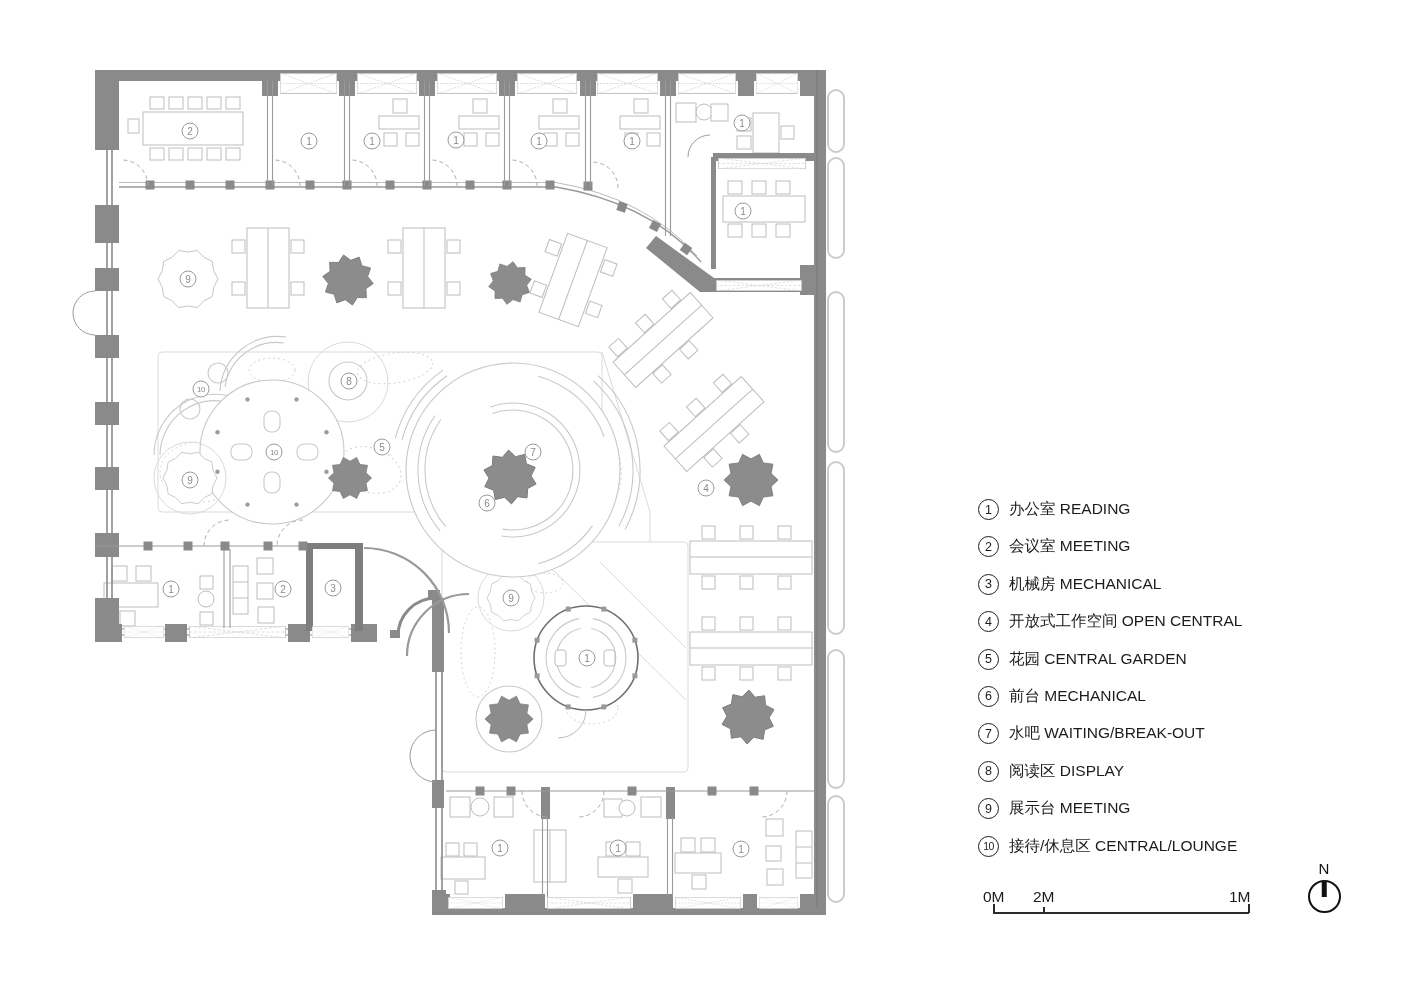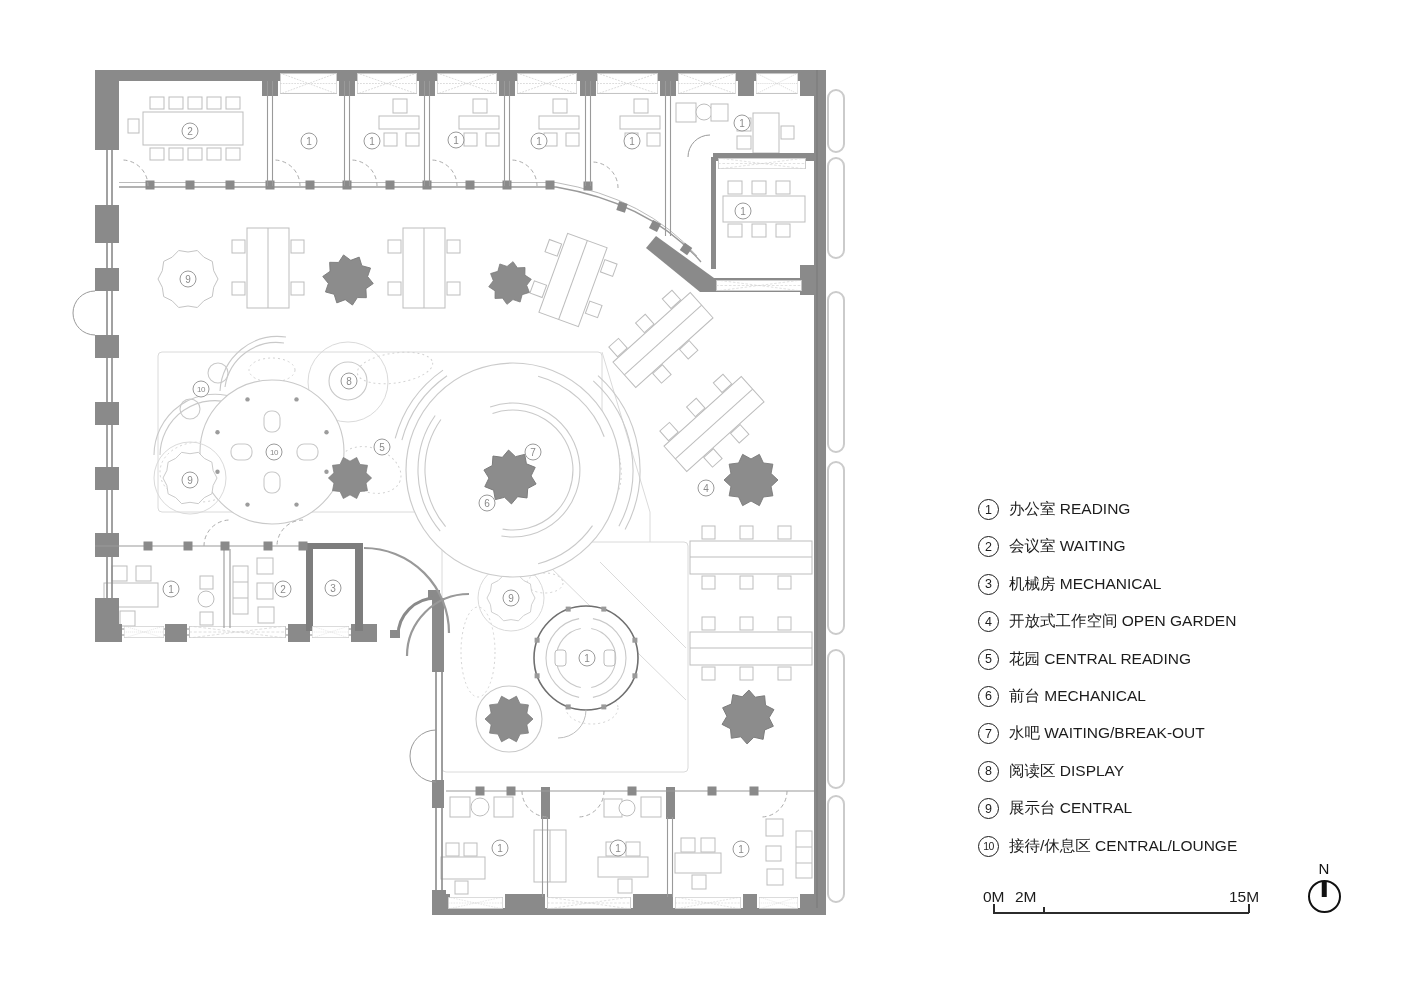--- a/index.html
+++ b/index.html
@@ -470,60 +470,60 @@
       <span class="pm" style="left: 741px; top: 849px;">1</span>
     </div>
 
 <div class="legend" id="legend">
       <div class="lrow">
         <span class="lnum">1</span>
         <span class="ltext">办公室 READING</span>
       </div>
       <div class="lrow">
         <span class="lnum">2</span>
-        <span class="ltext">会议室 WAITING</span>
+        <span class="ltext">会议室 MEETING</span>
       </div>
       <div class="lrow">
         <span class="lnum">3</span>
         <span class="ltext">机械房 MECHANICAL</span>
       </div>
       <div class="lrow">
         <span class="lnum">4</span>
-        <span class="ltext">开放式工作空间 OPEN GARDEN</span>
+        <span class="ltext">开放式工作空间 OPEN CENTRAL</span>
       </div>
       <div class="lrow">
         <span class="lnum">5</span>
-        <span class="ltext">花园 CENTRAL READING</span>
+        <span class="ltext">花园 CENTRAL GARDEN</span>
       </div>
       <div class="lrow">
         <span class="lnum">6</span>
         <span class="ltext">前台 MECHANICAL</span>
       </div>
       <div class="lrow">
         <span class="lnum">7</span>
         <span class="ltext">水吧 WAITING/BREAK-OUT</span>
       </div>
       <div class="lrow">
         <span class="lnum">8</span>
         <span class="ltext">阅读区 DISPLAY</span>
       </div>
       <div class="lrow">
         <span class="lnum">9</span>
-        <span class="ltext">展示台 CENTRAL</span>
+        <span class="ltext">展示台 MEETING</span>
       </div>
       <div class="lrow">
         <span class="lnum lnum2">10</span>
         <span class="ltext">接待/休息区 CENTRAL/LOUNGE</span>
       </div>
     </div>
 
 <div class="scalebar">
   <span class="sb-label" style="left:0px">0M</span>
-  <span class="sb-label" style="left:32px">2M</span>
-  <span class="sb-label" style="left:246px">15M</span>
+  <span class="sb-label" style="left:50px">2M</span>
+  <span class="sb-label" style="left:246px">1M</span>
   <div class="sb-line"></div>
   <div class="sb-tick" style="left:10px;top:16px;height:9px"></div>
   <div class="sb-tick" style="left:60px;top:19px;height:6px"></div>
   <div class="sb-tick" style="left:264.5px;top:16px;height:9px"></div>
 </div>
 
 <div class="north">
   <span class="n-label">N</span>
   <div class="n-circle">
     <div class="n-bar"></div>

